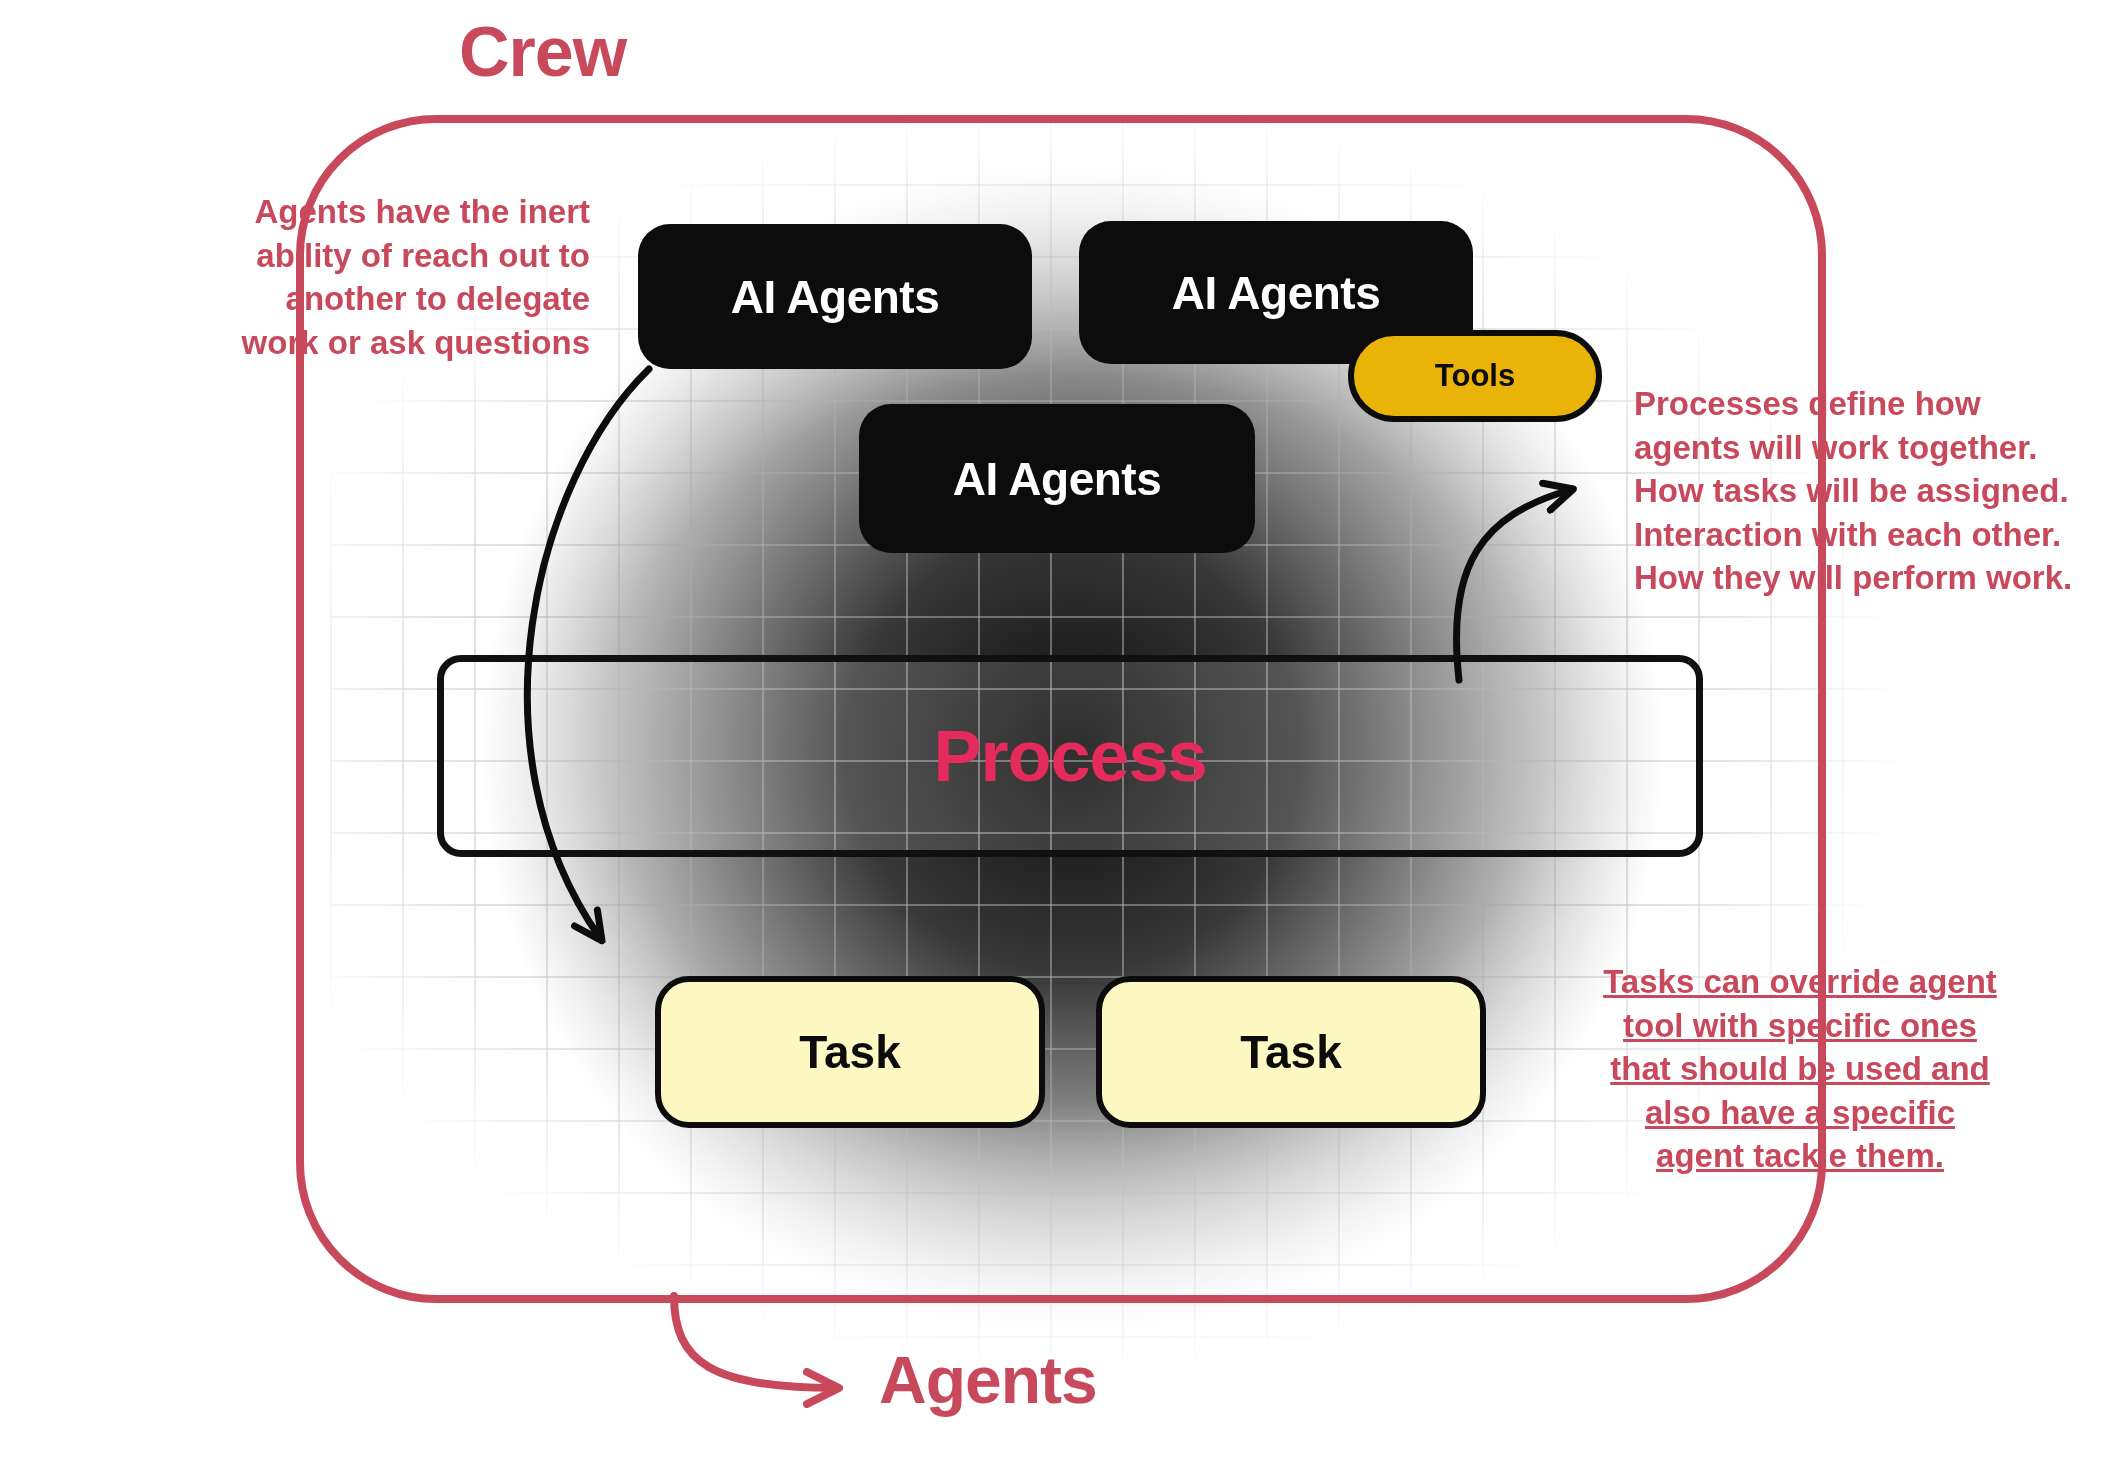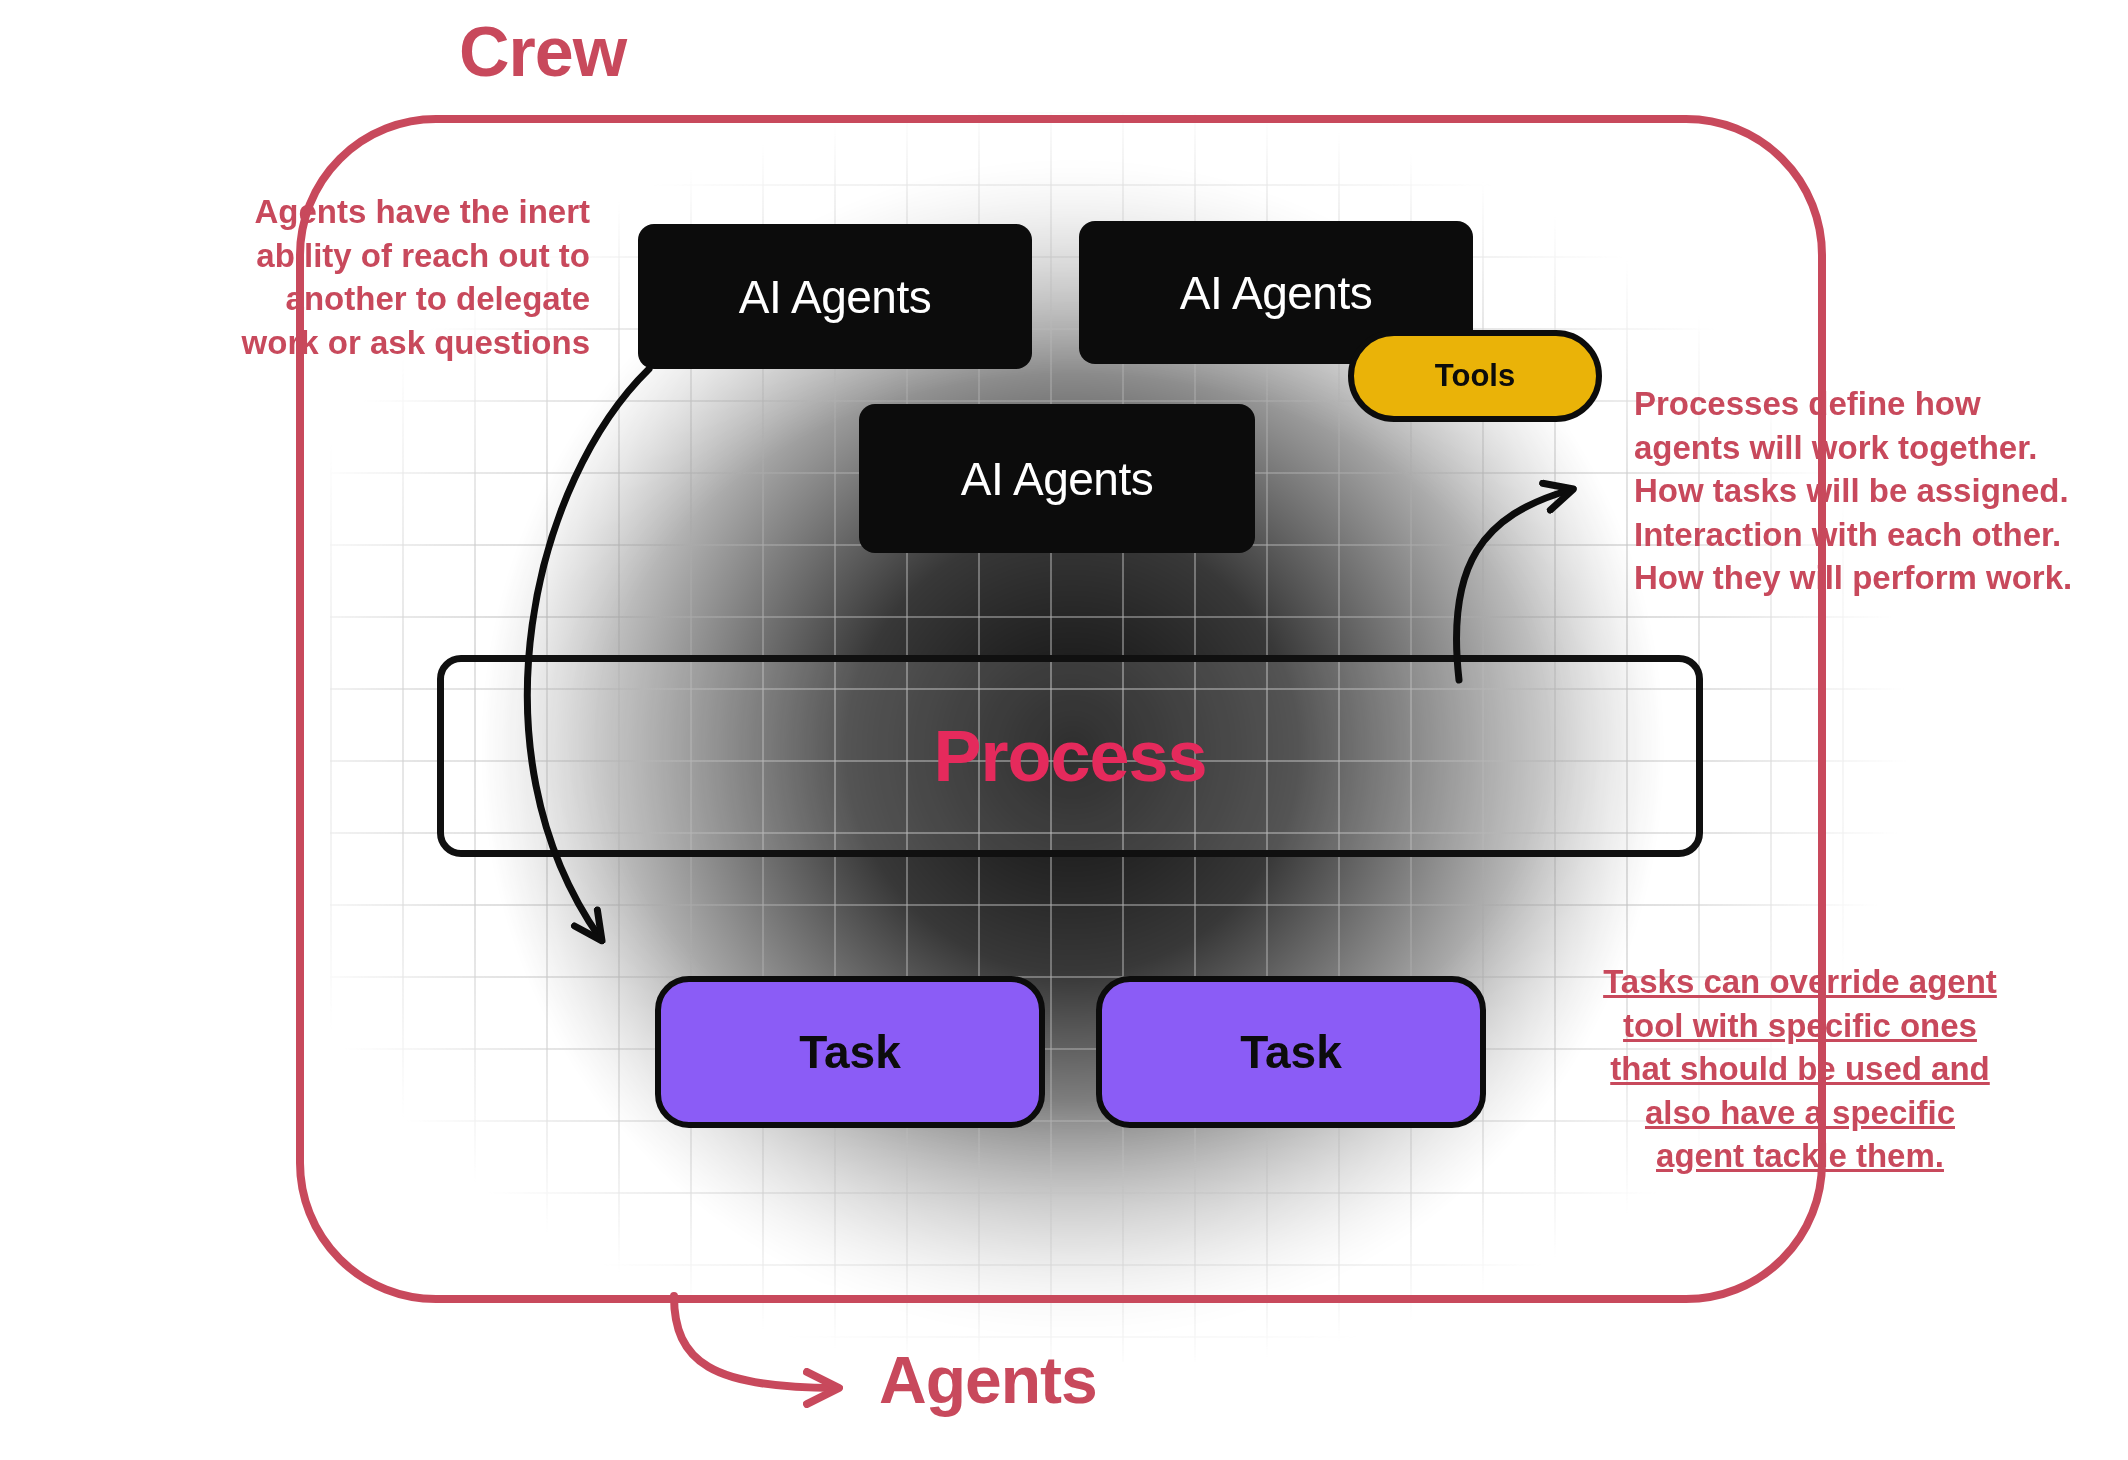--- a/index.html
+++ b/index.html
@@ -43,22 +43,22 @@
     letter-spacing:-1px;
   }
   .outcome-label{
     position:absolute;left:879px;top:1342px;
     font-size:66px;font-weight:bold;color:var(--accent);
     letter-spacing:-1px;
   }
 
   .agent-box{
     position:absolute;background:var(--box-fill);color:#ffffff;
-    border-radius:16px;display:flex;align-items:center;justify-content:center;
-    font-size:46px;font-weight:normal;letter-spacing:-0.5px;
+    border-radius:32px;display:flex;align-items:center;justify-content:center;
+    font-size:46px;font-weight:bold;letter-spacing:-0.5px;
   }
   .agent-box-1{left:638px;top:224px;width:394px;height:145px;}
   .agent-box-2{left:1079px;top:221px;width:394px;height:143px;}
   .agent-box-3{left:859px;top:404px;width:396px;height:149px;}
 
   .tools-box{
     position:absolute;left:1348px;top:330px;width:254px;height:92px;
     background:#eab308;border:6px solid #0c0c0c;border-radius:46px;
     display:flex;align-items:center;justify-content:center;
     font-size:31px;font-weight:bold;color:#0c0c0c;z-index:5;
@@ -69,21 +69,21 @@
     border:7px solid #101010;border-radius:24px;
     background:rgba(255,255,255,0.14);
     display:flex;align-items:center;justify-content:center;
   }
   .process-label{
     font-size:72px;font-weight:bold;color:var(--process-text);
     letter-spacing:-1px;
   }
 
   .task-box{
-    position:absolute;background:#8b5cf6;border:6px solid #0c0c0c;
+    position:absolute;background:#fef9c3;border:6px solid #0c0c0c;
     border-radius:34px;display:flex;align-items:center;justify-content:center;
     font-size:46px;font-weight:bold;color:#0c0c0c;
   }
   .task-box-1{left:655px;top:976px;width:390px;height:152px;}
   .task-box-2{left:1096px;top:976px;width:390px;height:152px;}
 
   .annotation{
     position:absolute;color:var(--accent);font-weight:bold;
     font-size:33px;line-height:1.32;white-space:pre-line;
   }

